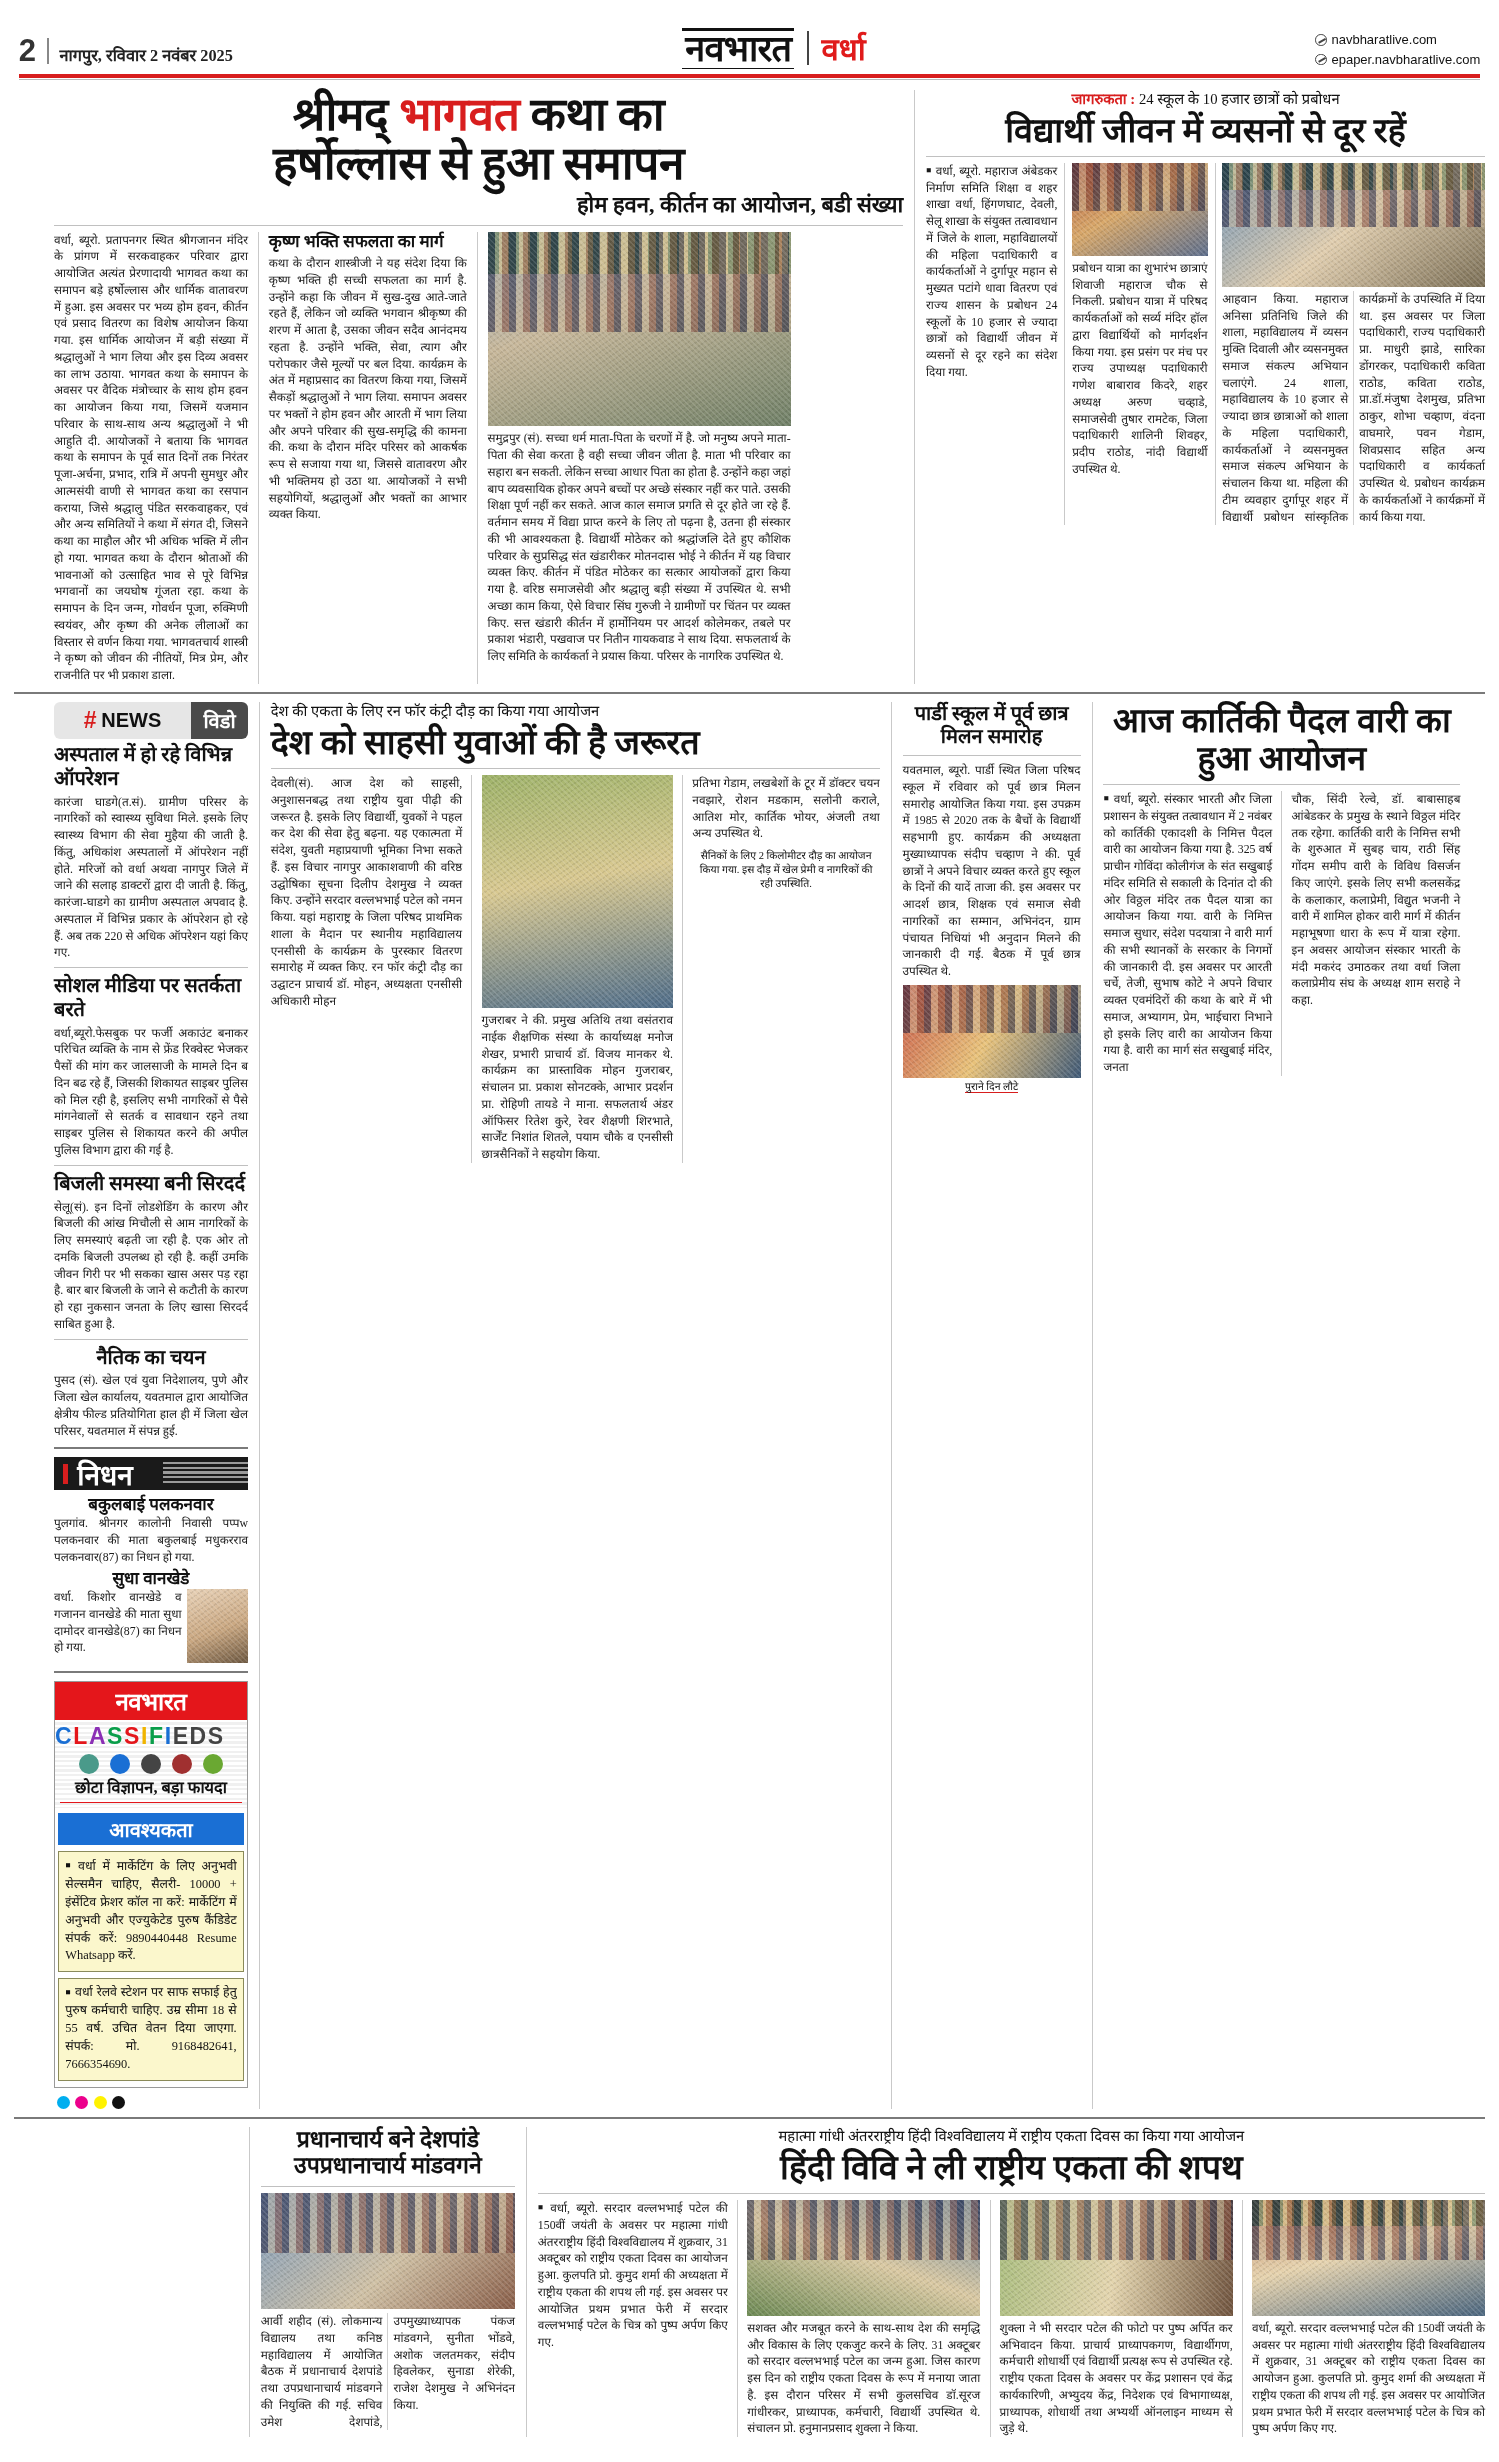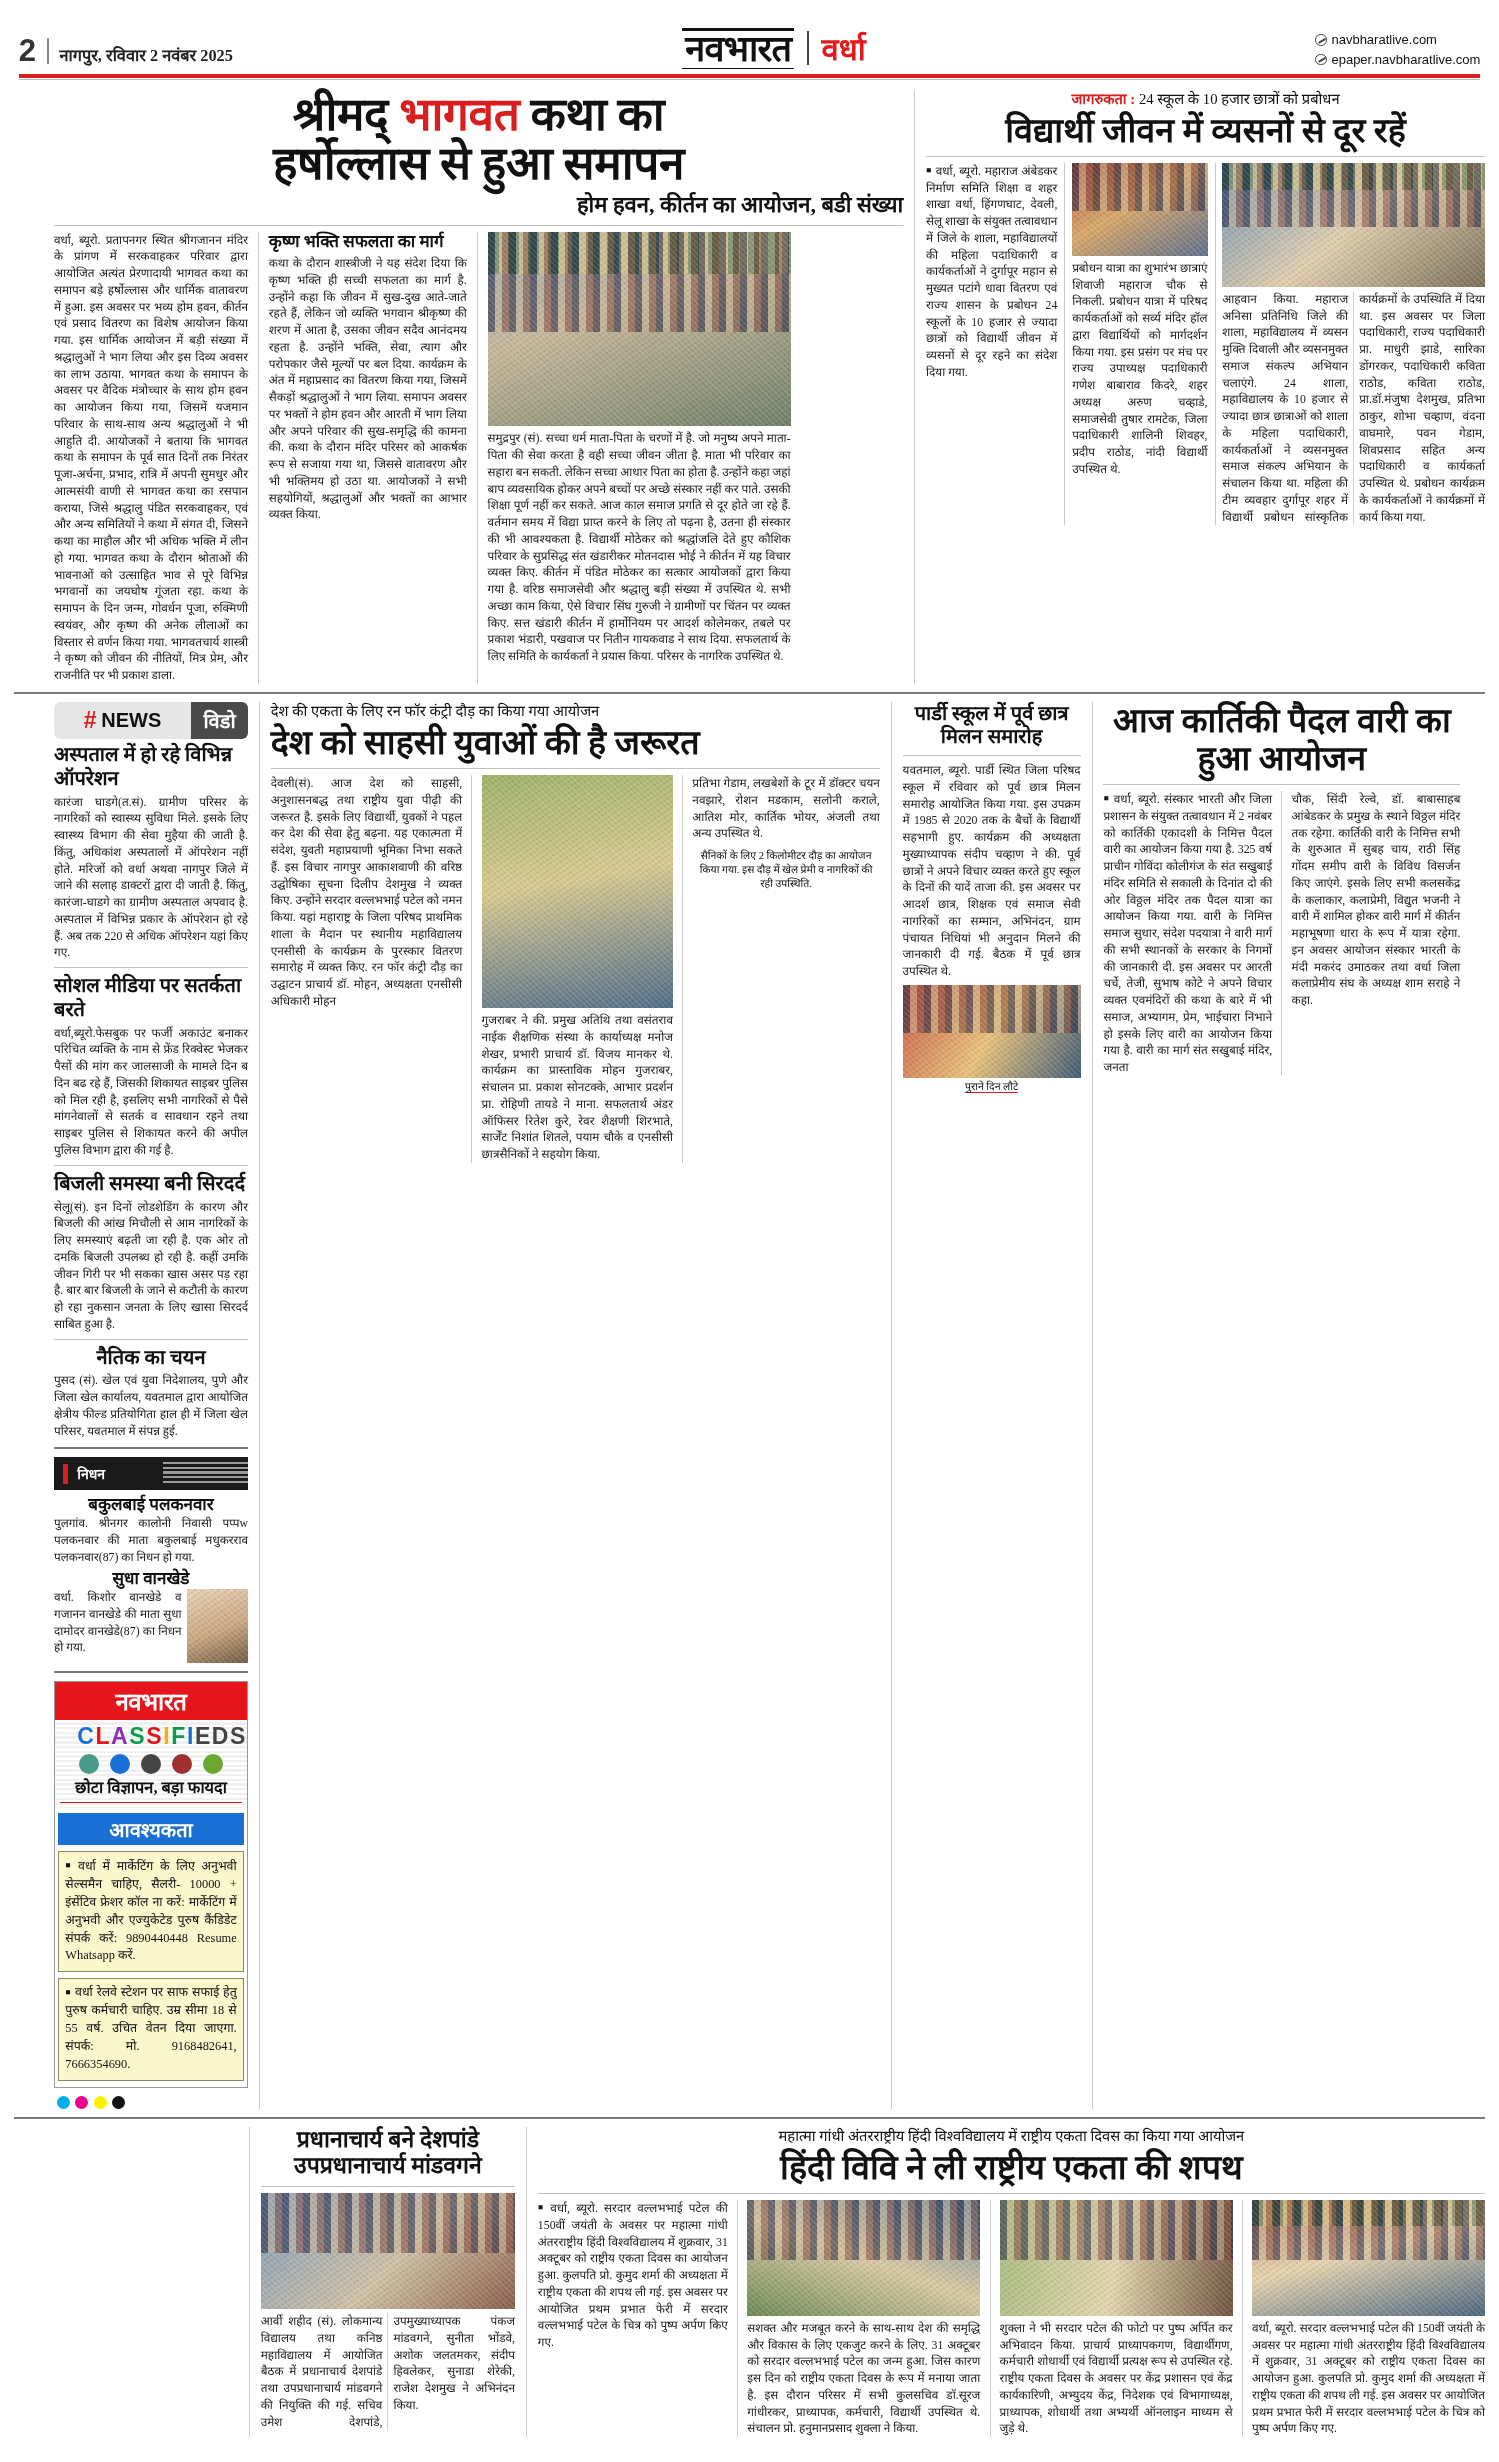--- a/index.html
+++ b/index.html
@@ -81,30 +81,30 @@
   .nb-hash { color: #d81e1e; font-weight: 900; font-size: 23px; font-family:"Liberation Sans",sans-serif;}
   .nb-news { font-weight: 900; font-size: 20px; font-family:"Liberation Sans",sans-serif; color:#111;}
   .nb-b { background: #4a4a4a; color: #fff; font-weight: 900; font-size: 20px;
           display: flex; align-items: center; justify-content: center; padding: 0 12.4px;}
 
   .sec-badge {
     background: #1a1a1a; color: #fff; height: 33px; display: flex; align-items: center;
     padding-left: 9.3px; position: relative; margin-bottom: 4.7px;
   }
   .sec-badge .redbar { width: 4.7px; height: 20px; background: #d81e1e; margin-right: 9.3px; }
-  .sec-badge .sb-txt { font-size: 14px; font-weight: 900; }
+  .sec-badge .sb-txt { font-size: 28px; font-weight: 900; }
   .sec-badge .stripes { margin-left: auto; width: 85px; height: 23px;
     background: repeating-linear-gradient(to bottom, #9a9a9a 0 2.3px, #1a1a1a 2.3px 4.7px); }
 
   
   .cls-box { border: 0.8px solid #999; }
   .cls-top { background: #e4161b; text-align: center; padding: 2.3px 0; }
   .cls-top .lg { color: #fff; font-size: 24px; font-weight: 900; letter-spacing:-0.4px;}
   .cls-mid { background: repeating-linear-gradient(to bottom,#fff 0 2.3px,#f0f0f0 2.3px 4.7px); padding: 3.1px 0 4.7px; }
-  .cls-word { text-align: right; font-family:"Liberation Sans",sans-serif; font-weight: 900; font-size: 23px; letter-spacing: 1.6px;}
+  .cls-word { text-align: left; font-family:"Liberation Sans",sans-serif; font-weight: 900; font-size: 23px; letter-spacing: 1.6px;}
   .cls-word span:nth-child(1){color:#1a6fd4;} .cls-word span:nth-child(2){color:#e4161b;}
   .cls-word span:nth-child(3){color:#8b2fb5;} .cls-word span:nth-child(4){color:#0a9e4a;}
   .cls-word span:nth-child(5){color:#e4161b;} .cls-word span:nth-child(6){color:#f0b400;}
   .cls-word span:nth-child(7){color:#0a9e4a;} .cls-word span:nth-child(8){color:#1a6fd4;}
   .cls-word span:nth-child(9){color:#444;} .cls-word span:nth-child(10){color:#444;}
   .cls-word span:nth-child(11){color:#444;}
   .cls-icons { display:flex; justify-content:center; gap:11px; margin: 3.9px 0 2.3px;}
   .ci { width: 20px; height: 20px; border-radius: 50%; }
   .cls-sub { text-align:center; font-size: 16.3px; font-weight: 800; }
   .cls-redline { height: 1.6px; background: #e4161b; margin: 3.9px 4.7px 0;}

